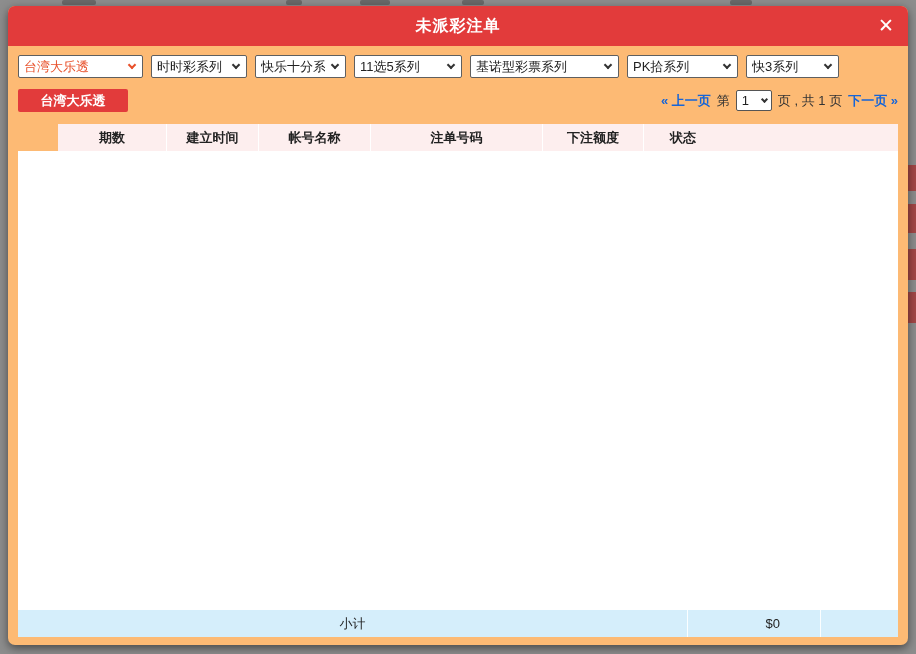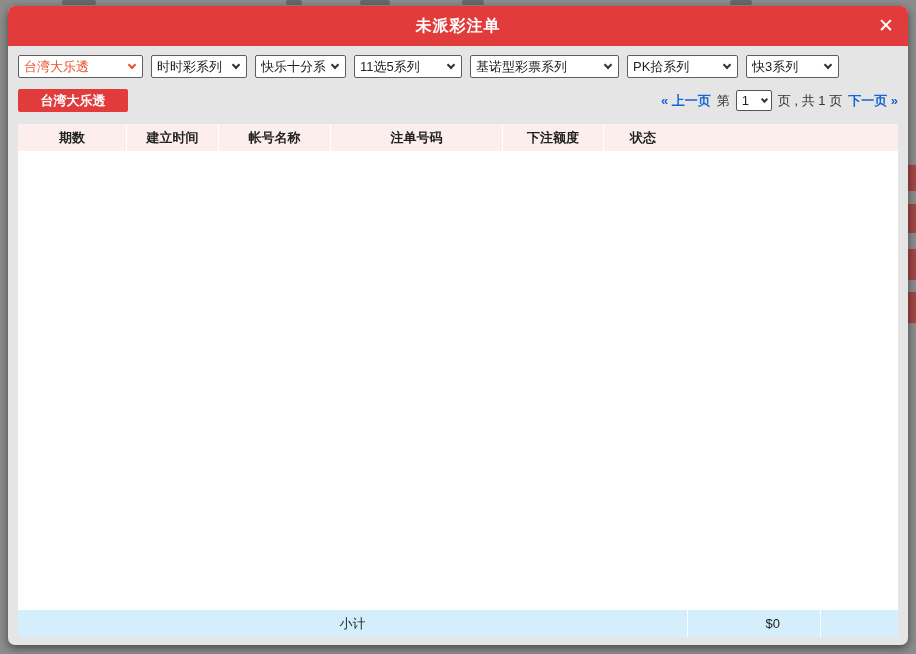--- a/index.html
+++ b/index.html
@@ -19,21 +19,21 @@
     position: absolute; left: 903px; width: 13px;
     background: #a34747; border-radius: 3px 0 0 3px;
     overflow: hidden;
     color: rgba(255,255,255,0.8); font-size: 11px; line-height: 28px;
     text-indent: -6px; white-space: nowrap;
   }
   
   .modal {
     position: absolute; left: 8px; top: 6px;
     width: 900px; height: 639px;
-    background: #e5e5e5; border-radius: 7px;
+    background: #fdba74; border-radius: 7px;
     box-shadow: 0 3px 10px rgba(0,0,0,0.5);
     display: flex; flex-direction: column;
     overflow: hidden;
   }
   .modal-header {
     height: 40px; flex: 0 0 40px;
     background: #e23b3b;
     display: flex; align-items: center; justify-content: center;
     position: relative;
   }
@@ -101,21 +101,21 @@
     width: 5px; height: 5px;
     border-right: 2px solid #333; border-bottom: 2px solid #333;
     transform: rotate(45deg); pointer-events: none;
   }
   
   .grid-header {
     margin-top: 12px;
     display: flex; height: 27px; flex: 0 0 27px;
     background: #fdeeee;
     font-size: 13px; font-weight: bold; color: #222222;
-    align-items: center; text-align: center;
+    align-items: center; text-align: center; margin-left: 40px;
   }
   .grid-header .cell { border-right: 1px solid #ffffff; height: 100%;
     display: flex; align-items: center; justify-content: center; }
   .grid-header .cell:last-child { border-right: none; }
   .c1{width:109px;flex:0 0 109px}.c2{width:92px;flex:0 0 92px}.c3{width:112px;flex:0 0 112px}
   .c4{width:172px;flex:0 0 172px}.c5{flex:1}.c6{width:101px;flex:0 0 101px}.c7{width:78px;flex:0 0 78px}
   .grid-body { flex: 1; background: #ffffff; }
   .grid-footer {
     display: flex; height: 27px; flex: 0 0 27px;
     background: #d5eefb; font-size: 13px; color: #222222;

